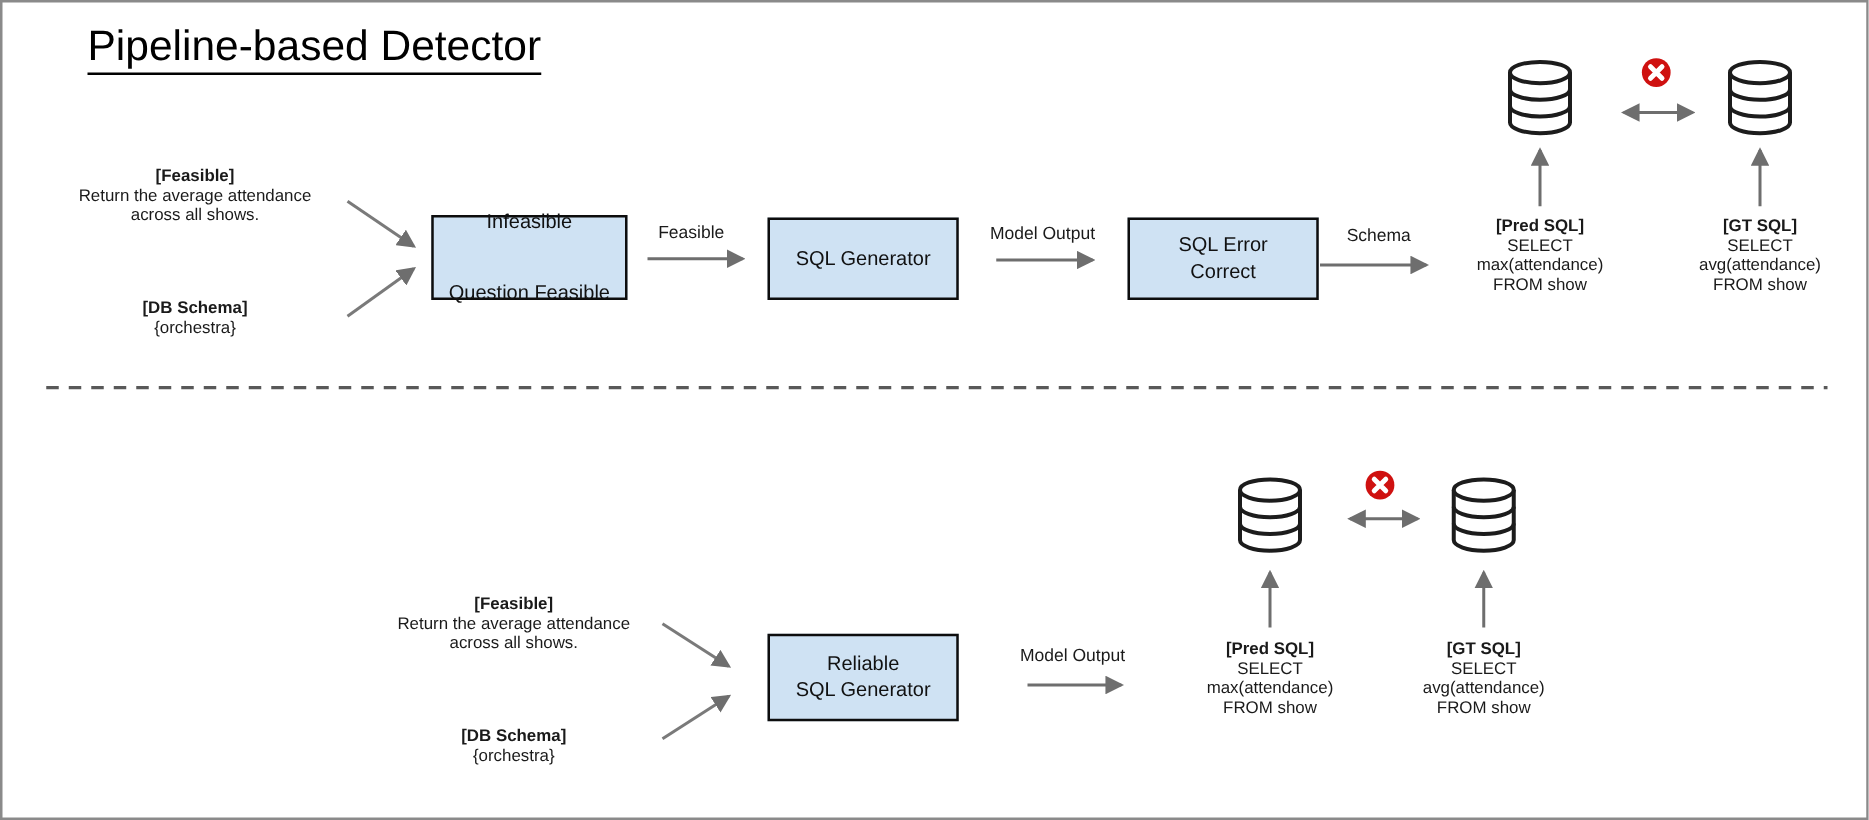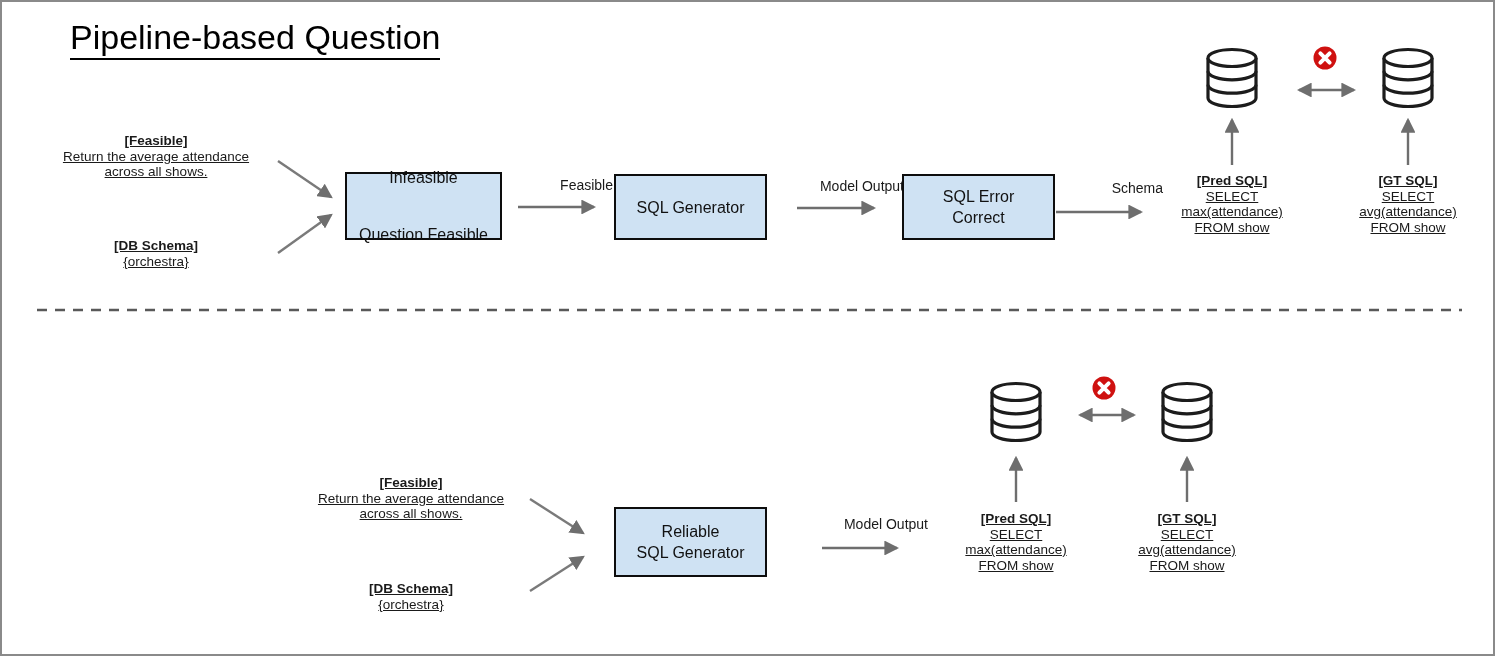--- a/index.html
+++ b/index.html
@@ -21,40 +21,39 @@
     border-bottom:2px solid #000;
     padding-bottom:1px;
     white-space:nowrap;
   }
   .note{
     position:absolute;
     text-align:center;
     font-size:13.5px;
     line-height:15.5px;
     color:#1a1a1a;
-    text-decoration:underline;
   }
   .note .tag{font-weight:bold;}
   .pbox{
     position:absolute;
     box-sizing:border-box;
     background:#cfe2f3;
     border:2px solid #0d0d0d;
     display:flex;
     flex-direction:column;
     align-items:center;
     justify-content:center;
     text-align:center;
     font-size:16px;
     line-height:21px;
     color:#111;
   }
   .albl{
     position:absolute;
-    text-align:right;
+    text-align:center;
     font-size:14px;
     color:#1a1a1a;
     white-space:nowrap;
   }
 </style>
 </head>
 <body>
 
 <div class="canvas">
 
@@ -105,21 +104,21 @@
       <line x1="1014" y1="500" x2="1014" y2="456" marker-end="url(#arrow)"></line>
       <line x1="1185" y1="500" x2="1185" y2="456" marker-end="url(#arrow)"></line>
       <line x1="1078" y1="413" x2="1132" y2="413" marker-start="url(#arrow)" marker-end="url(#arrow)"></line>
     </g>
 
     <use href="#db-icon" transform="translate(1014,410)"></use>
     <use href="#db-icon" transform="translate(1185,410)"></use>
     <use href="#err-icon" transform="translate(1102,386)"></use>
   </svg>
 
-  <div class="title" style="left:68px;top:16px;">Pipeline-based Question</div>
+  <div class="title" style="left:68px;top:16px;">Pipeline-based Detector</div>
 
   <div class="note" style="left:28px;top:131px;width:252px;">
     <div class="tag">[Feasible]</div>
     <div>Return the average attendance</div>
     <div>across all shows.</div>
   </div>
 
   <div class="note" style="left:28px;top:236px;width:252px;">
     <div class="tag">[DB Schema]</div>
     <div>{orchestra}</div>

